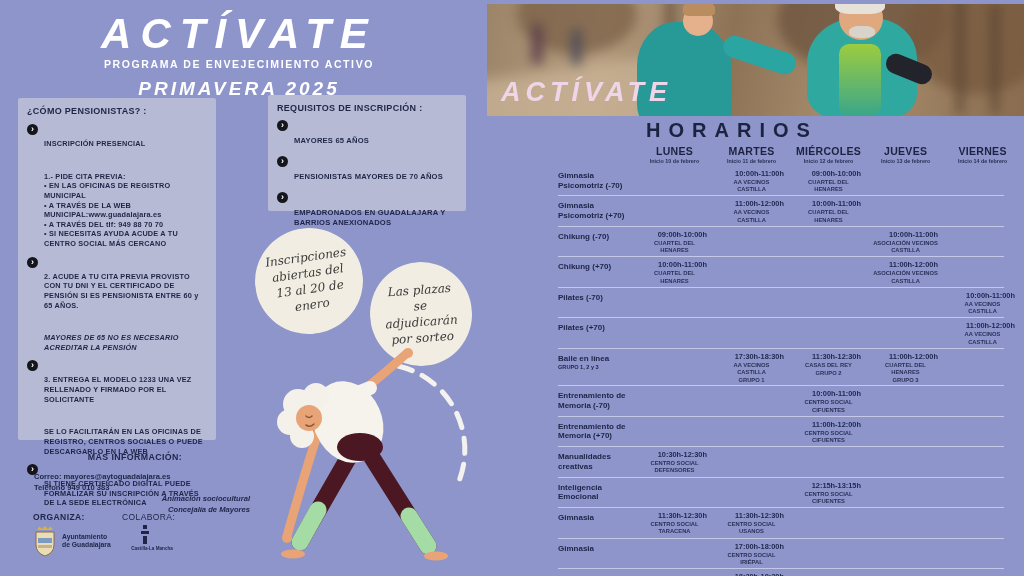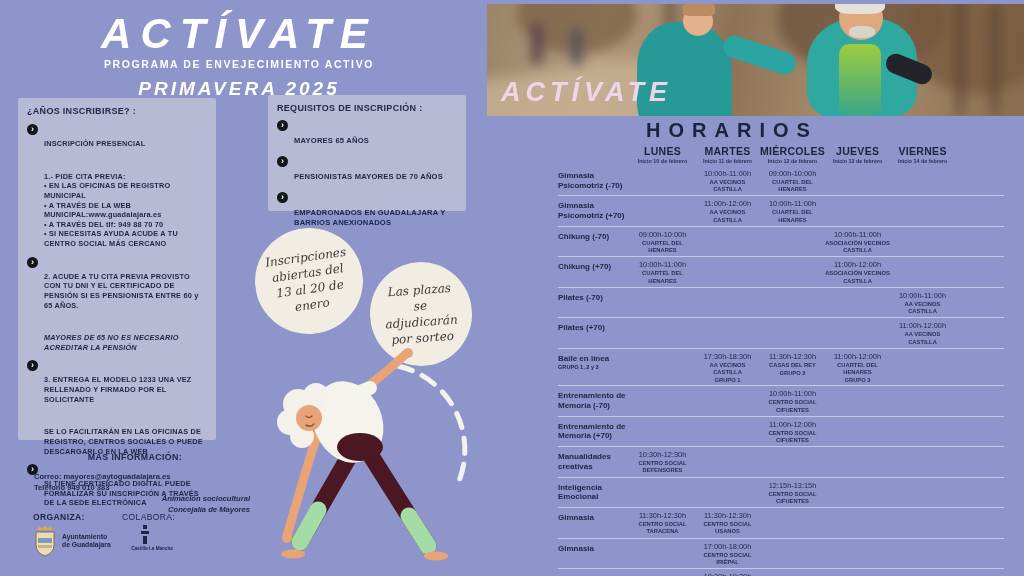--- a/index.html
+++ b/index.html
@@ -74,42 +74,42 @@
   .ph-trunk { position:absolute; width:6px; background:#4c3a2a; opacity:.8; }
   .ph-fig { position:absolute; }
   .ph-title { position:absolute; left:14px; bottom:8px; font-size:27px; font-weight:800;
     font-style:italic; letter-spacing:5px; color:#eed6e8; }
 
   
   .horarios-head { left:532px; top:119px; width:400px; text-align:center;
     font-size:20px; font-weight:800; letter-spacing:8px; color:#1c2340; }
   .table { left:558px; top:142px; width:446px; }
   .hrow { display:flex; align-items:flex-start; padding:3px 0 2px 0;
-    border-bottom:1px solid rgba(234,236,250,.6); min-height:27px; }
+    border-bottom:1px solid rgba(234,236,250,.6); min-height:27px;gap:12px; }
   .hrow.header { border-bottom:none; min-height:24px; padding-bottom:0; }
   .hlabel { flex:0 0 72px; font-size:8px; font-weight:800; color:#1d2446; line-height:1.2; padding-top:2px; }
   .hsub { font-size:5.6px; font-weight:600; margin-top:1px; }
   .hcell { flex:0 0 65px; text-align:center; }
   .dayname { font-size:10.5px; font-weight:800; color:#1c2340; letter-spacing:.3px; }
   .daystart { font-size:5.4px; font-weight:600; color:#2a3158; margin-top:1px; }
-  .time { font-size:7.4px; font-weight:400; color:#222b52; }
+  .time { font-size:7.4px; font-weight:700; color:#222b52;text-align:right; }
   .place { font-size:5.8px; font-weight:700; color:#2a3158; margin-top:1px; line-height:1.25; }
   .group { font-size:5.8px; font-weight:700; color:#2a3158; margin-top:1px; }
 </style>
 </head>
 <body>
 
 <div class="abs title-block">
   <div class="main-title">ACTÍVATE</div>
   <div class="sub-title">PROGRAMA DE ENVEJECIMIENTO ACTIVO</div>
   <div class="season">PRIMAVERA 2025</div>
 </div>
 
 <div class="abs box box1">
-  <div class="box-heading">¿AÑOS INSCRIBIRSE? :</div>
+  <div class="box-heading">¿CÓMO PENSIONISTAS? :</div>
   <div id="steps-container">
       <div class="step">
         <span class="bdot">›</span>
         <span class="stext">INSCRIPCIÓN PRESENCIAL</span>
       </div>
       <div class="step noicon">
         <span class="stext">1.- PIDE CITA PREVIA:
 • EN LAS OFICINAS DE REGISTRO MUNICIPAL
 • A TRAVÉS DE LA WEB MUNICIPAL:www.guadalajara.es
 • A TRAVÉS DEL tlf: 949 88 70 70

